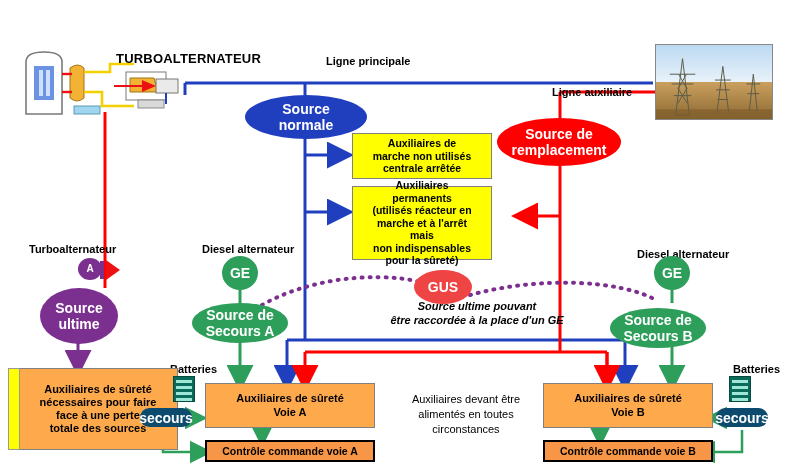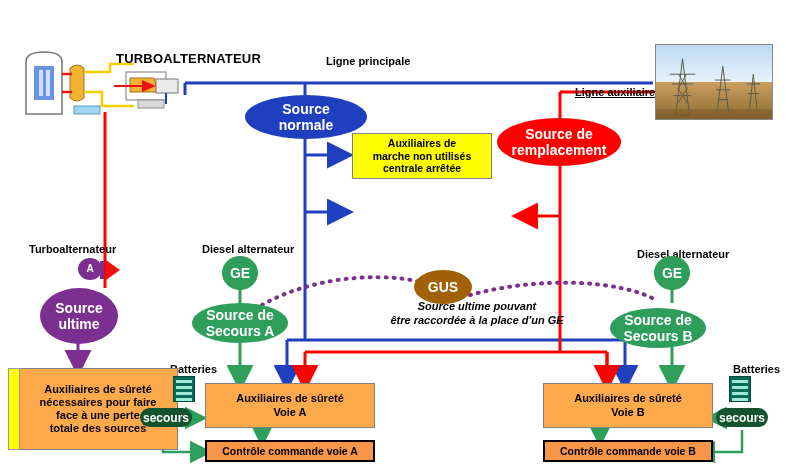--- a/index.html
+++ b/index.html
@@ -9,21 +9,21 @@
   .lbl{font-size:11px;color:#000;font-weight:bold;padding-left:15px;}
   .lbl-plain{font-size:11px;color:#000;}
   .title{font-size:13px;font-weight:bold;color:#000;letter-spacing:.2px;}
   .oval{display:flex;align-items:center;justify-content:center;text-align:center;border-radius:50%;color:#fff;font-weight:bold;font-size:14px;line-height:1.15;}
   .yellowbox{background:#ffff00;border:1px solid #808080;display:flex;align-items:center;justify-content:center;text-align:center;font-size:10.5px;font-weight:bold;color:#000;line-height:1.2;padding:12px;box-sizing:border-box;}
   .orangebox{background:#ffa94d;border:1px solid #808080;display:flex;align-items:center;justify-content:center;text-align:center;font-size:11px;font-weight:bold;color:#000;line-height:1.2;box-sizing:border-box;}
   .orangebox2{background:#f79646;border:2px solid #000;display:flex;align-items:center;justify-content:center;text-align:center;font-size:10.5px;font-weight:bold;color:#000;box-sizing:border-box;}
   svg{position:absolute;left:0;top:0;overflow:visible;}
   .battery{width:22px;height:26px;background:#0b6b5a;border:1px solid #064a3e;box-sizing:border-box;}
   .battery i{display:block;height:3px;background:#9fe8d8;margin:3px 2px 0 2px;}
-  .greenpill{background:#14532d;border-radius:11px;color:#fff;font-size:12px;font-weight:bold;display:flex;align-items:center;justify-content:center;}
+  .greenpill{background:#0c4a6e;border-radius:11px;color:#fff;font-size:14px;font-weight:bold;display:flex;align-items:center;justify-content:center;}
   .photo{border:1px solid #888;box-sizing:border-box;overflow:hidden;position:relative;}
   .sky{position:absolute;left:0;top:0;right:0;height:50%;background:linear-gradient(#bcd9f2,#e8f2fa);}
   .ground{position:absolute;left:0;bottom:0;right:0;height:50%;background:linear-gradient(#caa05e,#8d6a33);}
   .plant{position:absolute;left:0;top:0;width:100%;height:100%;}
   .turbset{position:absolute;}
 </style>
 </head>
 <body>
 
 <div id="stage">
@@ -135,50 +135,58 @@
         <path d="M14,30 L40,30 M16,40 L38,40 M18,52 L36,52"></path>
         <path d="M22,60 L32,44 M32,60 L22,44 M23,44 L31,30 M31,44 L23,30"></path>
         <path d="M62,70 L68,22 L74,70 M60,36 L76,36 M61,46 L75,46 M63,56 L73,56"></path>
         <path d="M95,68 L99,30 L103,68 M92,40 L106,40 M93,50 L105,50"></path>
       </g>
       <rect x="0" y="66" width="118" height="10" fill="#7d5c2a" opacity="0.6"></rect>
     </svg>
   </div>
 
   <div class="abs lbl" style="left:311px;top:55px;">Ligne principale</div>
-  <div class="abs lbl" style="left:560px;top:86px;text-decoration:underline;">Ligne auxiliaire</div>
+  <div class="abs lbl" style="left:537px;top:86px;">Ligne auxiliaire</div>
   <div class="abs lbl" style="left:14px;top:243px;">Turboalternateur</div>
   <div class="abs lbl" style="left:187px;top:243px;">Diesel alternateur</div>
   <div class="abs lbl" style="left:622px;top:248px;">Diesel alternateur</div>
   <div class="abs lbl" style="left:155px;top:363px;">Batteries</div>
   <div class="abs lbl" style="left:718px;top:363px;">Batteries</div>
 
   <div class="abs lbl" style="left:372px;top:300px;width:180px;text-align:center;white-space:pre-line;line-height:1.25;font-style:italic;">Source ultime pouvant
 être raccordée à la place d'un GE</div>
+  <div class="abs lbl-plain" style="left:396px;top:392px;width:140px;text-align:center;white-space:pre-line;line-height:1.35;">Auxiliaires devant être
+alimentés en toutes
+circonstances</div>
 
   <div class="abs yellowbox" style="left:352px;top:133px;width:140px;height:46px;white-space:pre-line;">Auxiliaires de
 marche non utilisés
 centrale arrêtée</div>
+  <div class="abs yellowbox" style="left:352px;top:186px;width:140px;height:74px;white-space:pre-line;">Auxiliaires permanents
+(utilisés réacteur en
+marche et à l'arrêt  mais
+non indispensables
+pour la sûreté)</div>
 
   <div class="abs oval" style="left:245px;top:95px;width:122px;height:44px;background:#1f3fbf;white-space:pre-line;">Source
 normale</div>
 
   <div class="abs oval" style="left:497px;top:118px;width:124px;height:48px;background:#ff0000;white-space:pre-line;">Source de
 remplacement</div>
 
   <div class="abs oval" style="left:40px;top:288px;width:78px;height:56px;background:#7b2f8e;white-space:pre-line;">Source
 ultime</div>
 
   <div class="abs oval" style="left:192px;top:303px;width:96px;height:40px;background:#2e9e5b;white-space:pre-line;">Source de
 Secours A</div>
 
   <div class="abs oval" style="left:610px;top:308px;width:96px;height:40px;background:#2e9e5b;white-space:pre-line;">Source de
 Secours B</div>
 
-  <div class="abs oval" style="left:414px;top:270px;width:58px;height:34px;background:#a16207;font-size:14px;">GUS</div>
+  <div class="abs oval" style="left:414px;top:270px;width:58px;height:34px;background:#ef4444;font-size:14px;">GUS</div>
 
   <div class="abs oval" style="left:222px;top:256px;width:36px;height:34px;background:#2e9e5b;font-size:14px;">GE</div>
 
   <div class="abs oval" style="left:654px;top:256px;width:36px;height:34px;background:#2e9e5b;font-size:14px;">GE</div>
 
   <div class="abs" style="left:78px;top:258px;width:50px;height:30px;">
     <div class="abs oval" style="left:0px;top:0px;width:24px;height:22px;background:#7b2f8e;font-size:10px;">A</div>
     <svg width="50" height="30" style="position:absolute;left:0;top:0;">
       <polygon points="28,2 28,22 42,12" fill="#e11"></polygon>
       <rect x="22" y="3" width="4" height="18" fill="#7b2f8e"></rect>

